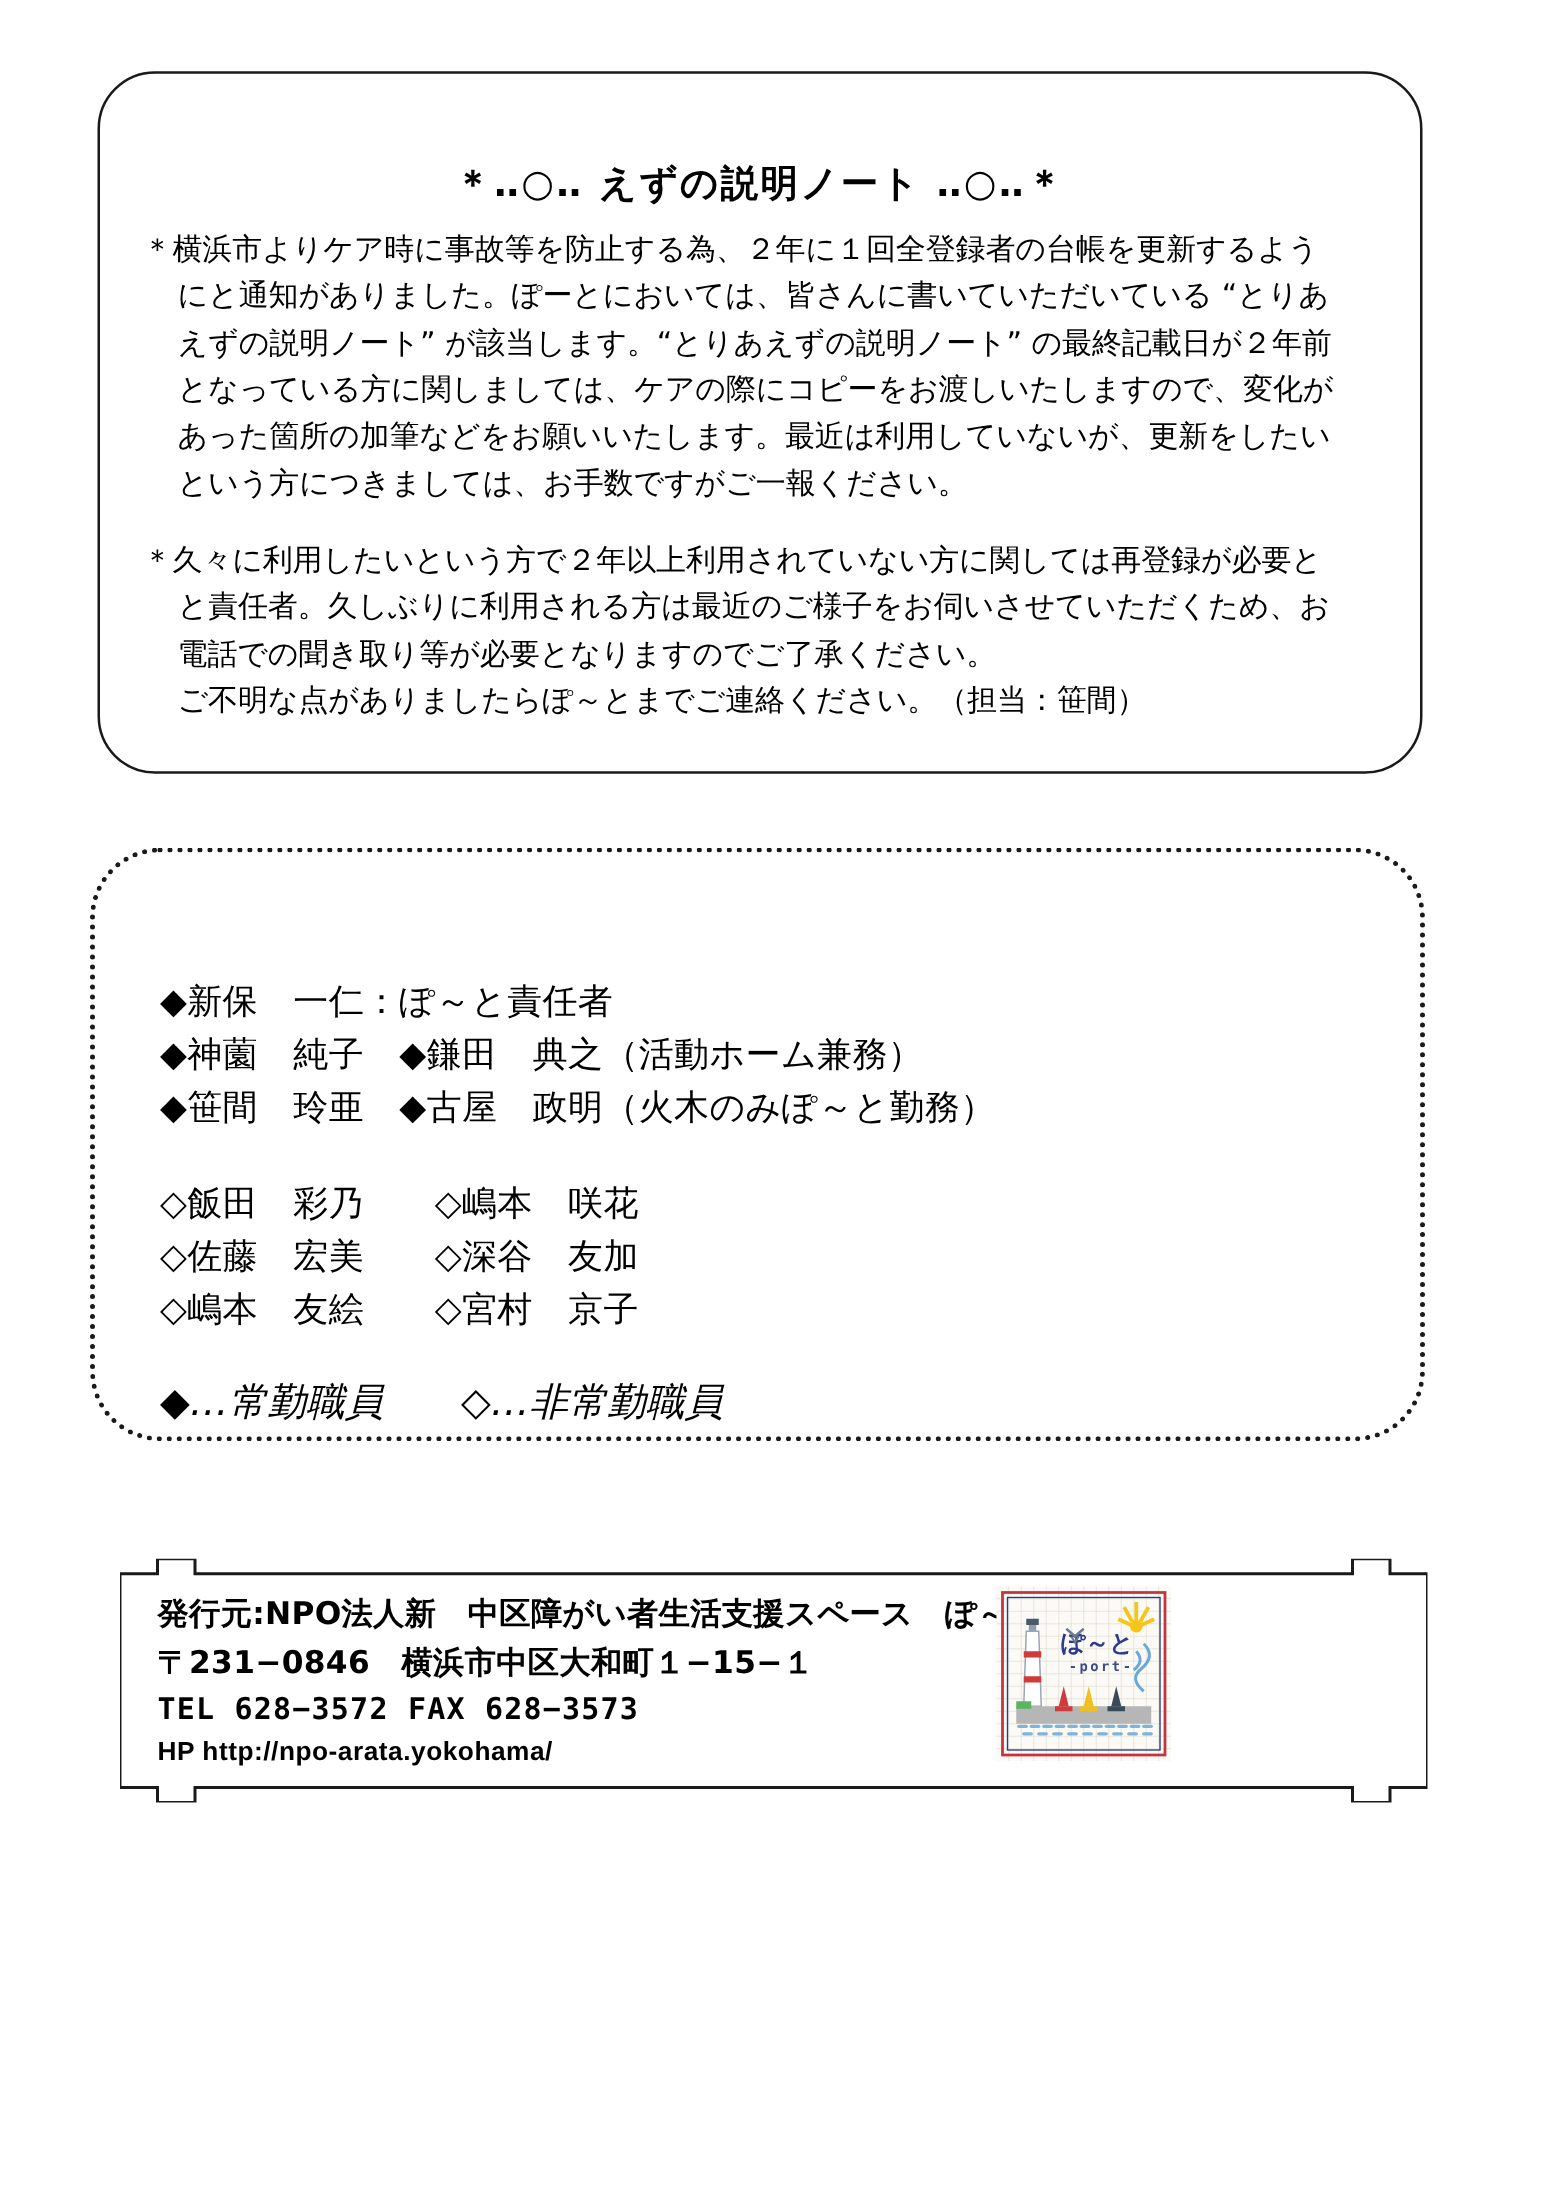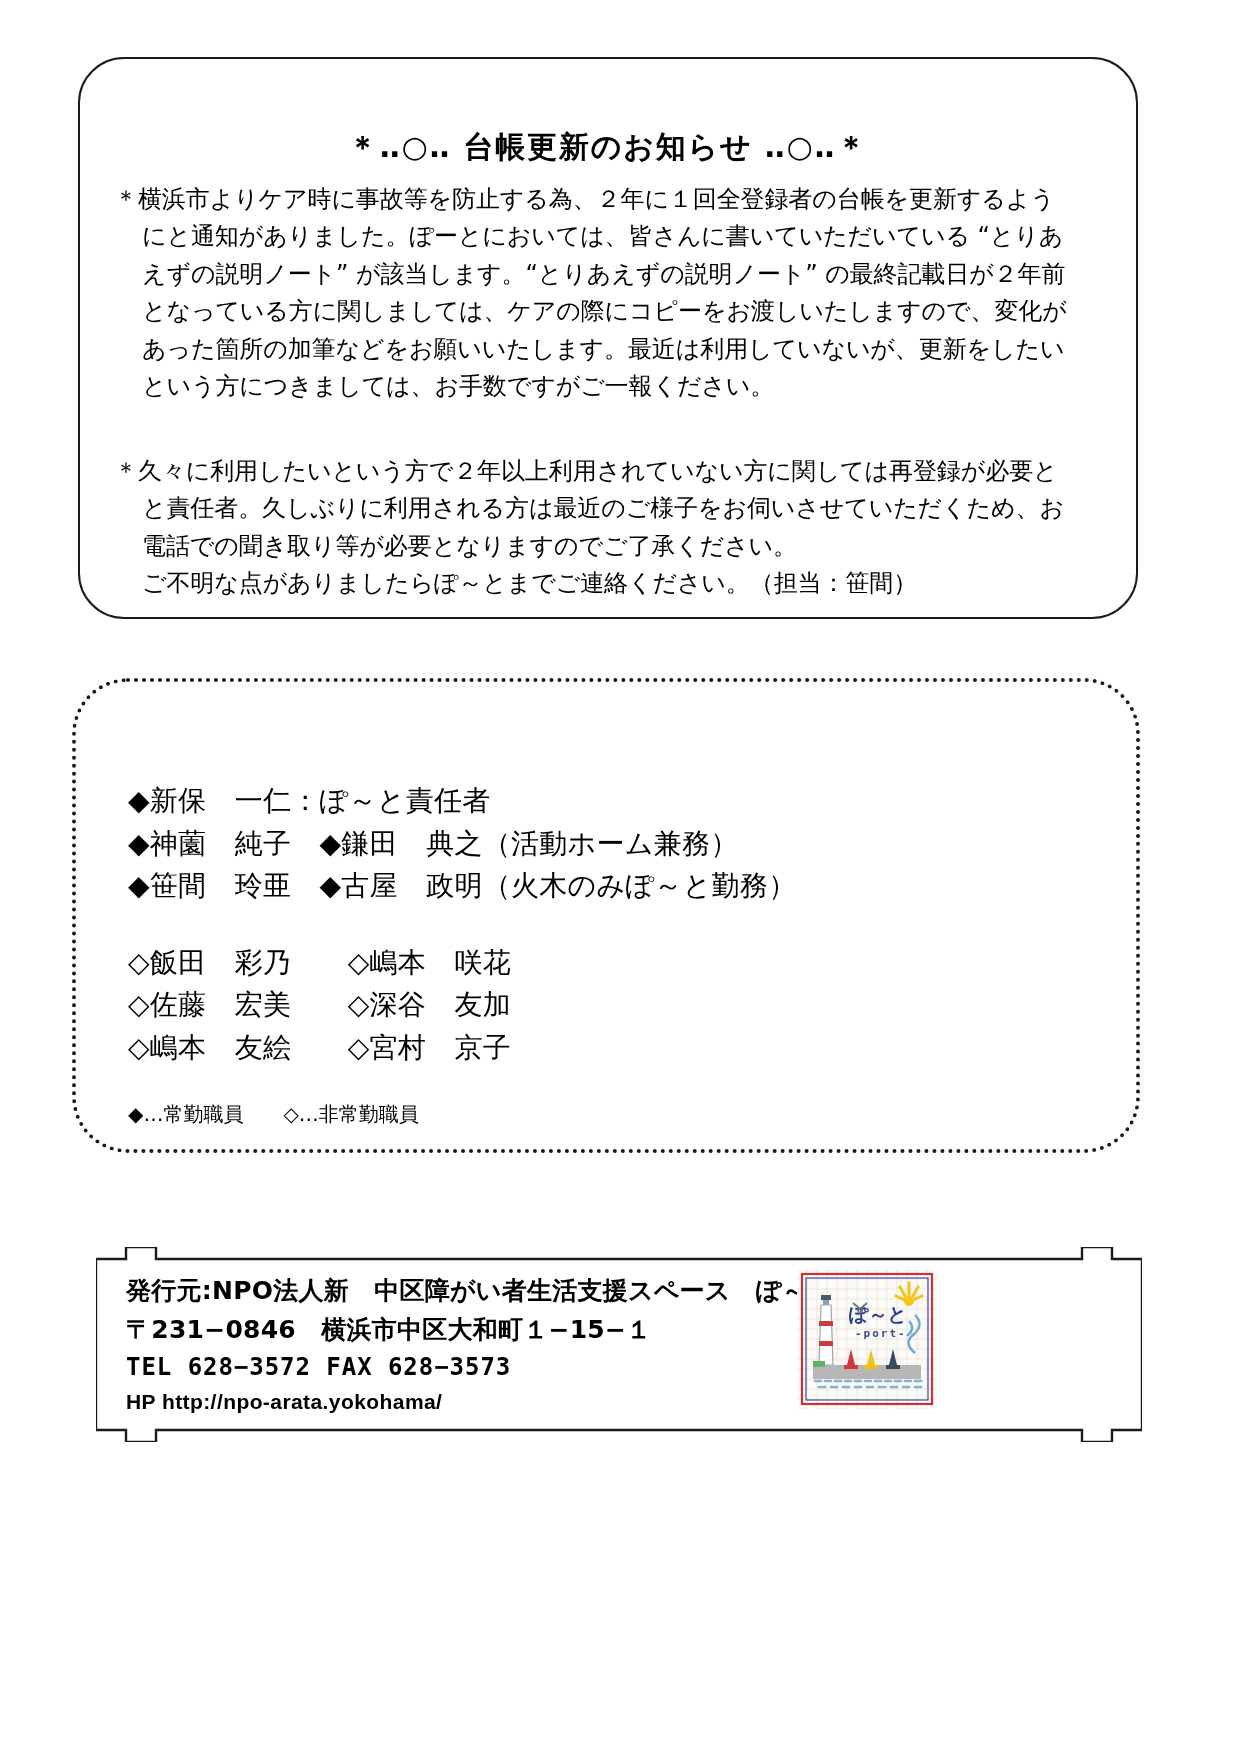--- a/index.html
+++ b/index.html
@@ -56,21 +56,21 @@
     letter-spacing: -0.004em;
   }
   .para .ln {
     display: block;
     white-space: nowrap;
   }
   .para .ln.ind {
     padding-left: 28px;
   }
   .para.second {
-    margin-top: 47px;
+    margin-top: 24px;
   }
 
   
   .staff-box {
     position: absolute;
     left: 72px;
     top: 678px;
     width: 1068px;
     height: 475px;
     border: 4px dotted #1a1a1a;
@@ -100,23 +100,24 @@
     white-space: nowrap;
     letter-spacing: 0.01em;
   }
   .staff-gap {
     height: 34px;
   }
   .staff-gap2 {
     height: 30px;
   }
   .legend-line {
-    font-size: 20px;
+    font-size: 31px;
     line-height: 1.5;
     white-space: nowrap;
+    font-style: italic;
   }
 
   
   .footer-box {
     position: absolute;
     left: 96px;
     top: 1247px;
     width: 1046px;
     height: 195px;
   }
@@ -163,21 +164,21 @@
     height: 140px;
   }
   .logo svg { display: block; }
 </style>
 </head>
 <body>
 
 <div class="page">
 
   <section class="notice-box">
-    <h1 class="notice-title">＊‥○‥  台帳更新のお知らせ  ‥○‥＊</h1>
+    <h1 class="notice-title">＊‥○‥  えずの説明ノート  ‥○‥＊</h1>
 
     <div class="notice-body">
 
       <div class="para first">
         <span class="ln">＊横浜市よりケア時に事故等を防止する為、２年に１回全登録者の台帳を更新するよう</span>
         <span class="ln ind">にと通知がありました。ぽーとにおいては、皆さんに書いていただいている “とりあ</span>
         <span class="ln ind">えずの説明ノート” が該当します。“とりあえずの説明ノート” の最終記載日が２年前</span>
         <span class="ln ind">となっている方に関しましては、ケアの際にコピーをお渡しいたしますので、変化が</span>
         <span class="ln ind">あった箇所の加筆などをお願いいたします。最近は利用していないが、更新をしたい</span>
         <span class="ln ind">という方につきましては、お手数ですがご一報ください。</span>

